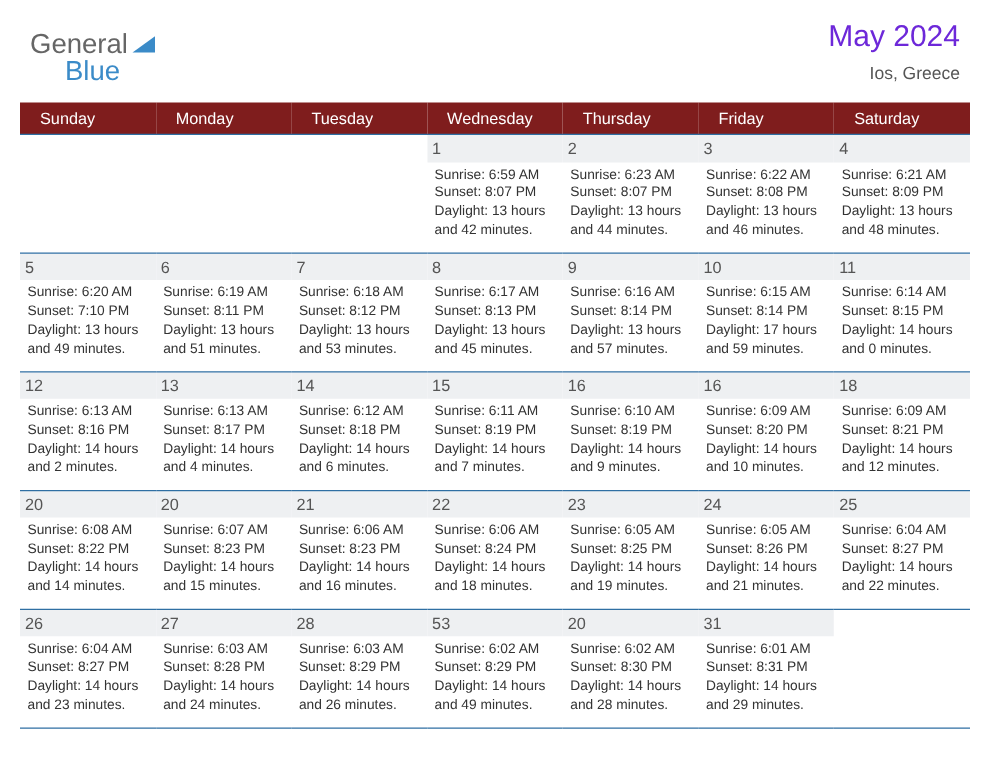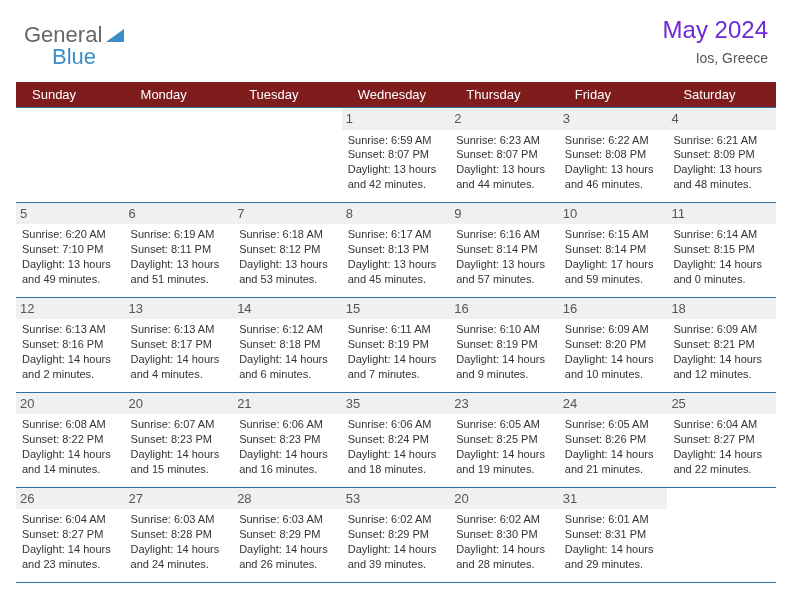--- a/index.html
+++ b/index.html
@@ -232,21 +232,21 @@
           <div class="detail">Sunset: 8:23 PM</div>
           <div class="detail">Daylight: 14 hours and 15 minutes.</div>
         </td>
         <td>
           <span class="daynum">21</span>
           <div class="detail">Sunrise: 6:06 AM</div>
           <div class="detail">Sunset: 8:23 PM</div>
           <div class="detail">Daylight: 14 hours and 16 minutes.</div>
         </td>
         <td>
-          <span class="daynum">35</span>
+          <span class="daynum">22</span>
           <div class="detail">Sunrise: 6:06 AM</div>
           <div class="detail">Sunset: 8:24 PM</div>
           <div class="detail">Daylight: 14 hours and 18 minutes.</div>
         </td>
         <td>
           <span class="daynum">23</span>
           <div class="detail">Sunrise: 6:05 AM</div>
           <div class="detail">Sunset: 8:25 PM</div>
           <div class="detail">Daylight: 14 hours and 19 minutes.</div>
         </td>
@@ -279,21 +279,21 @@
         <td>
           <span class="daynum">28</span>
           <div class="detail">Sunrise: 6:03 AM</div>
           <div class="detail">Sunset: 8:29 PM</div>
           <div class="detail">Daylight: 14 hours and 26 minutes.</div>
         </td>
         <td>
           <span class="daynum">53</span>
           <div class="detail">Sunrise: 6:02 AM</div>
           <div class="detail">Sunset: 8:29 PM</div>
-          <div class="detail">Daylight: 14 hours and 39 minutes.</div>
+          <div class="detail">Daylight: 14 hours and 49 minutes.</div>
         </td>
         <td>
           <span class="daynum">20</span>
           <div class="detail">Sunrise: 6:02 AM</div>
           <div class="detail">Sunset: 8:30 PM</div>
           <div class="detail">Daylight: 14 hours and 28 minutes.</div>
         </td>
         <td>
           <span class="daynum">31</span>
           <div class="detail">Sunrise: 6:01 AM</div>

